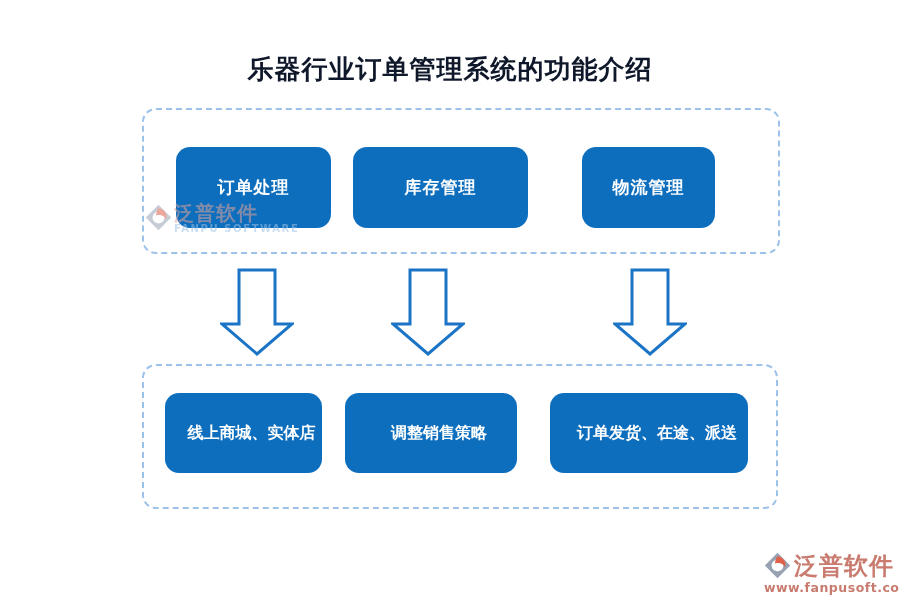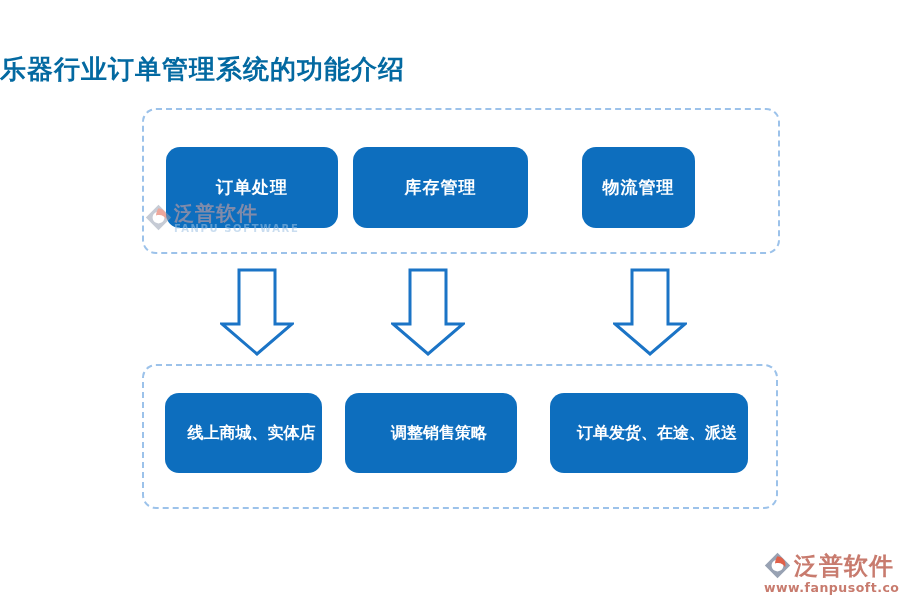--- a/index.html
+++ b/index.html
@@ -17,25 +17,25 @@
   body{font-family:"DejaVu Sans","Liberation Sans",sans-serif;}
   .canvas{
     position:relative;
     width:900px;height:600px;
     background:#ffffff;
     overflow:hidden;
   }
   .title{
     position:absolute;
     left:0;top:52px;width:900px;
-    text-align:left;
+    text-align:center;
     font-family:"DejaVu Serif","Liberation Serif",serif;
     font-size:26px;
     font-weight:700;
-    color:#0369a1;
+    color:#0f172a;
     letter-spacing:1px;
   }
   .group-frame{
     position:absolute;
     border:2px dashed var(--dash_border);
     border-radius:14px;
     background:transparent;
   }
   .frame-top{left:142px;top:108px;width:638px;height:146px;}
   .frame-bottom{left:142px;top:364px;width:636px;height:145px;}
@@ -48,23 +48,23 @@
     align-items:center;
     justify-content:center;
     font-weight:700;
     font-size:17px;
     letter-spacing:1px;
     text-align:center;
   }
   .node-small{font-size:16px;letter-spacing:0;padding-left:16px;}
   .n-top{top:147px;height:81px;}
   .n-bot{top:393px;height:80px;}
-  .n-t1{left:166px;width:172px;}
+  .n-t1{left:176px;width:155px;}
   .n-t2{left:353px;width:175px;text-align:right;}
-  .n-t3{left:582px;width:113px;}
+  .n-t3{left:582px;width:133px;}
   .n-b1{left:165px;width:157px;}
   .n-b2{left:345px;width:172px;}
   .n-b3{left:550px;width:198px;}
   .arrow{
     position:absolute;
     top:268px;
     width:74px;height:88px;
   }
   .a1{left:220px;}
   .a2{left:391px;}

